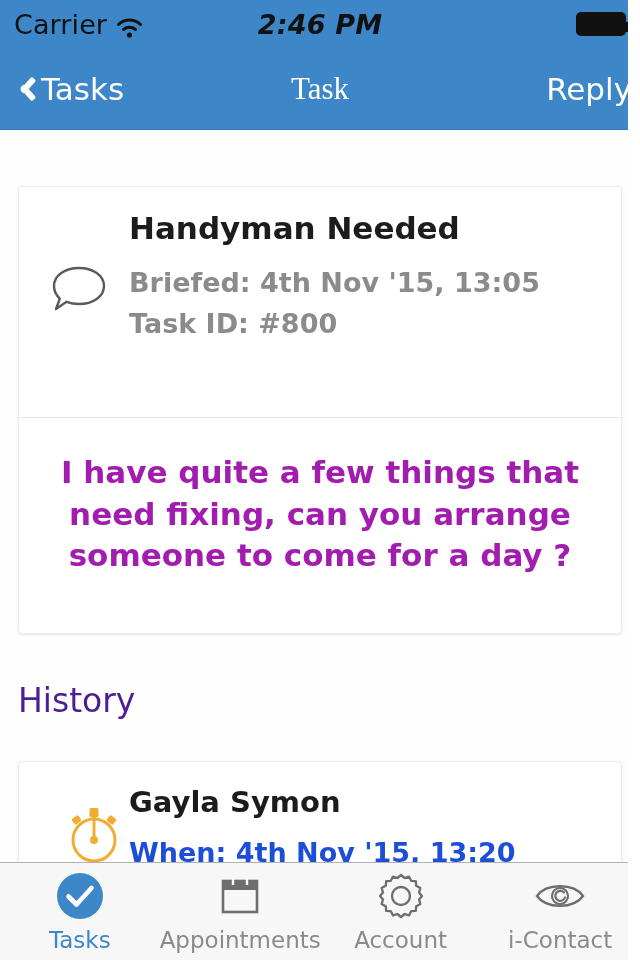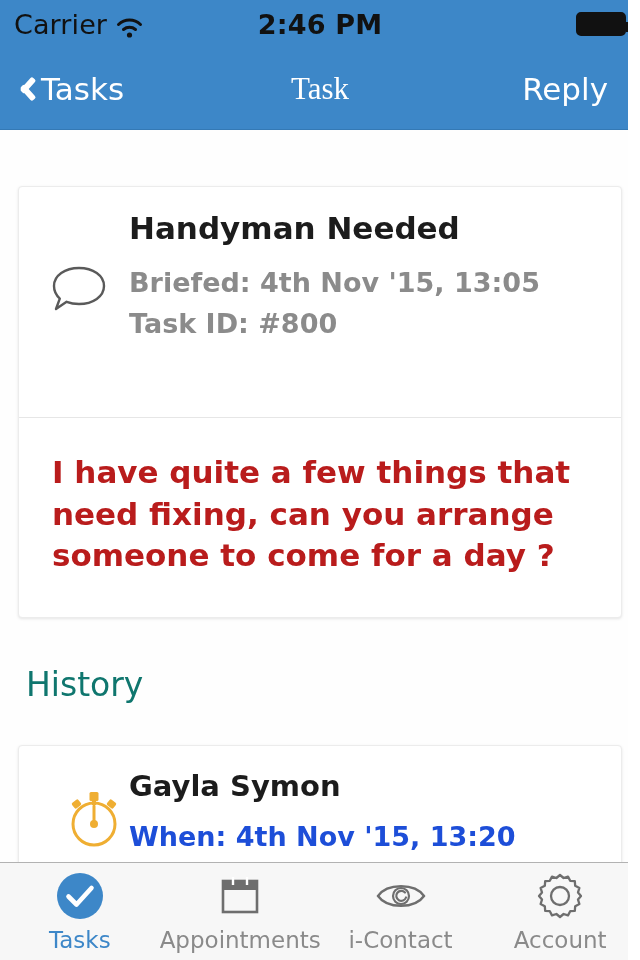--- a/index.html
+++ b/index.html
@@ -16,21 +16,21 @@
   .statusbar{
     position:absolute; top:0; left:0; width:640px; height:48px;
     background:#3d87c8; color:#111;
     display:flex; align-items:center;
   }
   .sb-left{ position:absolute; left:14px; display:flex; align-items:flex-end; gap:9px; }
   .sb-carrier{ font-size:27px; letter-spacing:.1px; line-height:1; }
   .sb-wifi{ width:27px; height:20px; position:relative; display:block; }
   .sb-time{
     position:absolute; left:0; width:640px; text-align:center;
-    font-size:27px; font-weight:bold; letter-spacing:.2px;
+    font-size:27px; font-weight:bold; letter-spacing:.2px;font-style:italic;
   }
   .sb-batt{
     position:absolute; right:14px; width:50px; height:24px;
     border:3px solid #111; border-radius:5px; background:#111;
   }
   .sb-batt:after{
     content:""; position:absolute; right:-8px; top:7px;
     width:5px; height:10px; background:#111; border-radius:0 2px 2px 0;
   }
 
@@ -50,21 +50,21 @@
   }
   .chev:before{ top:0; transform:rotate(42deg); transform-origin:bottom center; }
   .chev:after{ bottom:0; transform:rotate(-42deg); transform-origin:top center; }
   .nav-back-label{ font-size:31px; line-height:1; }
   .nav-title{
     position:absolute; left:0; top:0; width:640px; height:82px;
     display:flex; align-items:center; justify-content:center;
     color:#fff; font-size:31px;font-family:Liberation Serif, serif;
   }
   .nav-reply{
-    position:absolute; right:32px; top:0; height:82px;
+    position:absolute; right:8px; top:0; height:82px;
     display:flex; align-items:center; color:#fff; font-size:31px; cursor:pointer;
   }
 
   
   .content{
     position:absolute; top:130px; left:0; width:640px; height:732px;
     background:#fefefe; overflow:hidden;
   }
   .card{
     position:relative; margin:0 18px; background:#fff;
@@ -80,26 +80,26 @@
   }
   .task-text{ margin-left:110px; padding-right:20px; }
   .task-title{
     font-size:31px; color:#1c1c1c; line-height:1.0; margin-bottom:18px;
   }
   .task-meta{
     font-size:27px; color:#8b8b8b; line-height:1.52;
   }
   .card-divider{ height:1px; background:#e6e6e6; width:100%; }
   .task-body{
-    padding:34px 33px 40px 33px;
-    font-size:31px; line-height:1.34; color:#b91c1c;
+    padding:34px 33px 56px 33px;
+    font-size:31px; line-height:1.34; color:#a21caf;text-align:center;
   }
 
   .section-title{
-    margin:50px 0 0 26px; font-size:33px; color:#0f766e; line-height:1;
+    margin:50px 0 0 18px; font-size:33px; color:#4c1d95; line-height:1;
   }
   .card-history{ margin-top:44px; }
   .hist-row{ position:relative; padding:26px 0 22px 0; min-height:150px; }
   .watch{ position:absolute; left:44px; top:42px; width:62px; height:62px; }
   .hist-text{ margin-left:110px; padding-right:20px; }
   .hist-name{ font-size:29px; color:#1c1c1c; line-height:1; margin-bottom:16px; }
   .hist-meta{ font-size:27px; color:#1d4ed8; line-height:1.48; }
 
   
   .scroll-ind{
@@ -214,33 +214,33 @@
           <rect x="7" y="9" width="34" height="9" fill="#6e6e6e"></rect>
           <line x1="17" y1="5" x2="17" y2="13" stroke="#fff" stroke-width="2.4"></line>
           <line x1="31" y1="5" x2="31" y2="13" stroke="#fff" stroke-width="2.4"></line>
         </svg>
       </span>
       <span class="tab-label">Appointments</span>
     </div>
 
     <div class="tab">
       <span class="tab-icon">
+        <svg width="48" height="48" viewBox="0 0 48 48">
+          <path d="M24 3 l3.6 3.0 4.4 -1.4 2.2 4.2 4.6 0.4 0.4 4.6 4.2 2.2 -1.4 4.4 3.0 3.6 -3.0 3.6 1.4 4.4 -4.2 2.2 -0.4 4.6 -4.6 0.4 -2.2 4.2 -4.4 -1.4 -3.6 3.0 -3.6 -3.0 -4.4 1.4 -2.2 -4.2 -4.6 -0.4 -0.4 -4.6 -4.2 -2.2 1.4 -4.4 -3.0 -3.6 3.0 -3.6 -1.4 -4.4 4.2 -2.2 0.4 -4.6 4.6 -0.4 2.2 -4.2 4.4 1.4 Z" fill="none" stroke="#6e6e6e" stroke-width="2.3" stroke-linejoin="round"></path>
+          <circle cx="24" cy="24" r="9" fill="none" stroke="#6e6e6e" stroke-width="2.3"></circle>
+        </svg>
+      </span>
+      <span class="tab-label">Account</span>
+    </div>
+
+    <div class="tab">
+      <span class="tab-icon">
         <svg width="52" height="40" viewBox="0 0 52 40">
           <path d="M3 20 C12 7 40 7 49 20 C40 33 12 33 3 20 Z" fill="none" stroke="#6e6e6e" stroke-width="2.4"></path>
           <circle cx="26" cy="20" r="8" fill="none" stroke="#6e6e6e" stroke-width="2.2"></circle>
           <path d="M30 16.5 A5 5 0 1 0 31 21.5" fill="none" stroke="#6e6e6e" stroke-width="2.2" stroke-linecap="round"></path>
         </svg>
       </span>
       <span class="tab-label">i-Contact</span>
     </div>
 
-    <div class="tab">
-      <span class="tab-icon">
-        <svg width="48" height="48" viewBox="0 0 48 48">
-          <path d="M24 3 l3.6 3.0 4.4 -1.4 2.2 4.2 4.6 0.4 0.4 4.6 4.2 2.2 -1.4 4.4 3.0 3.6 -3.0 3.6 1.4 4.4 -4.2 2.2 -0.4 4.6 -4.6 0.4 -2.2 4.2 -4.4 -1.4 -3.6 3.0 -3.6 -3.0 -4.4 1.4 -2.2 -4.2 -4.6 -0.4 -0.4 -4.6 -4.2 -2.2 1.4 -4.4 -3.0 -3.6 3.0 -3.6 -1.4 -4.4 4.2 -2.2 0.4 -4.6 4.6 -0.4 2.2 -4.2 4.4 1.4 Z" fill="none" stroke="#6e6e6e" stroke-width="2.3" stroke-linejoin="round"></path>
-          <circle cx="24" cy="24" r="9" fill="none" stroke="#6e6e6e" stroke-width="2.3"></circle>
-        </svg>
-      </span>
-      <span class="tab-label">Account</span>
-    </div>
-
   </div>
 </div>
 
 </body></html>

